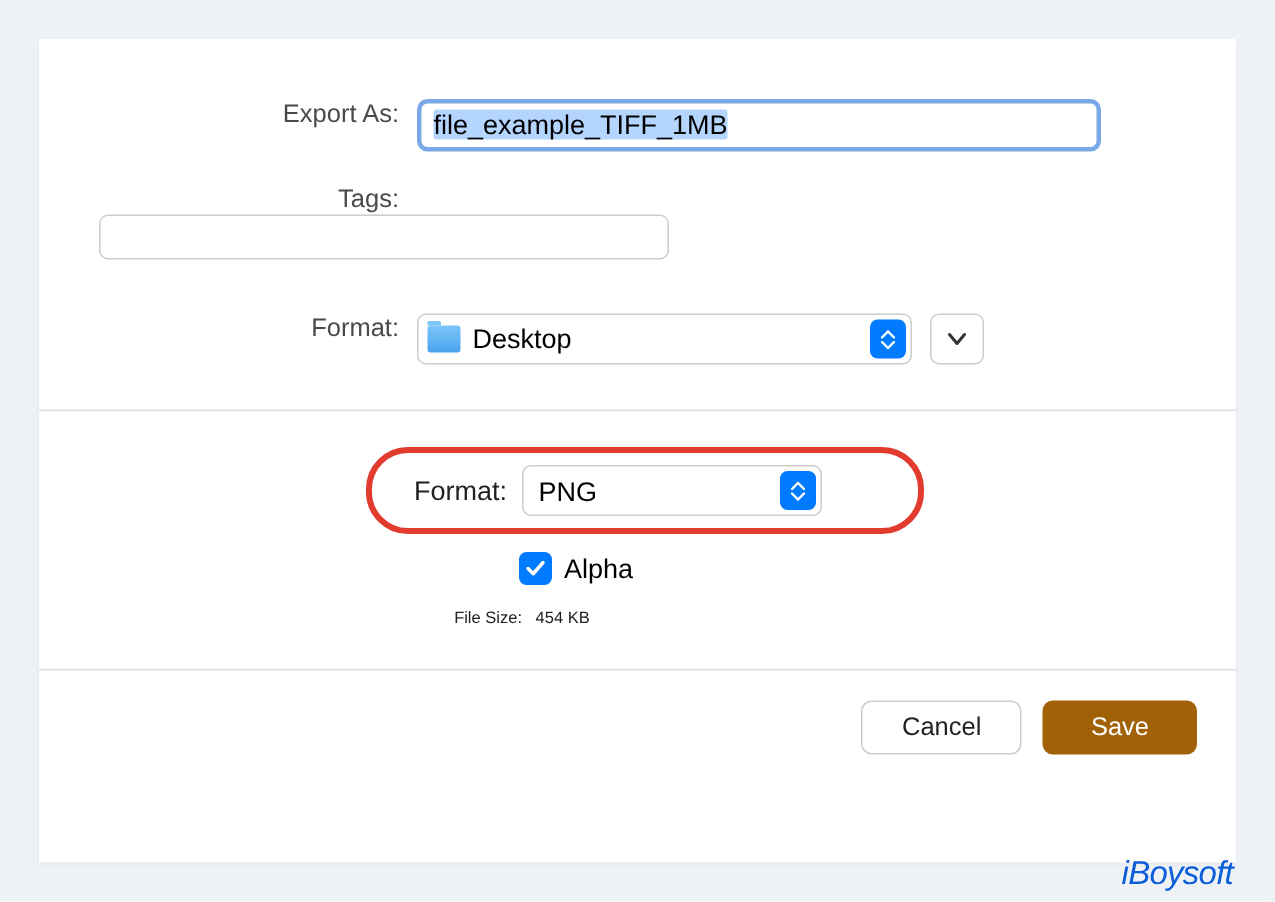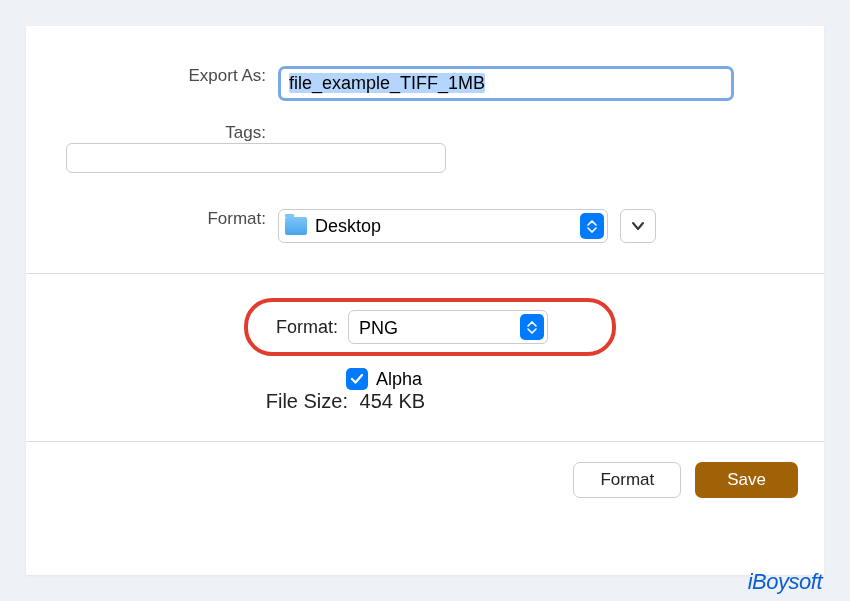--- a/index.html
+++ b/index.html
@@ -171,21 +171,22 @@
       width: 22px;
       height: 22px;
       background: #007aff;
       border-radius: 5px;
       display: flex;
       align-items: center;
       justify-content: center;
     }
     .filesize-row {
       padding-left: 232px;
-      font-size: 20px;
+      margin-top: 16px;
+      font-size: 11px;
       color: #222;
     }
     .filesize-row .label-part {
       display: inline-block;
       width: 90px;
       text-align: right;
     }
     .button-row {
       display: flex;
       justify-content: flex-end;
@@ -290,19 +291,19 @@
       </div>
       <span style="font-size:18px;">Alpha</span>
     </div>
     <div class="filesize-row">
       <span class="label-part">File Size:</span>
       <span style="margin-left:6px;">454 KB</span>
     </div>
   </div>
 
   <div class="button-row">
-    <button class="btn btn-default">Format</button>
+    <button class="btn btn-default">Cancel</button>
     <button class="btn btn-primary">Save</button>
   </div>
 
 </div>
 
 <div class="watermark">iBoysoft</div>
 
 </body></html>

